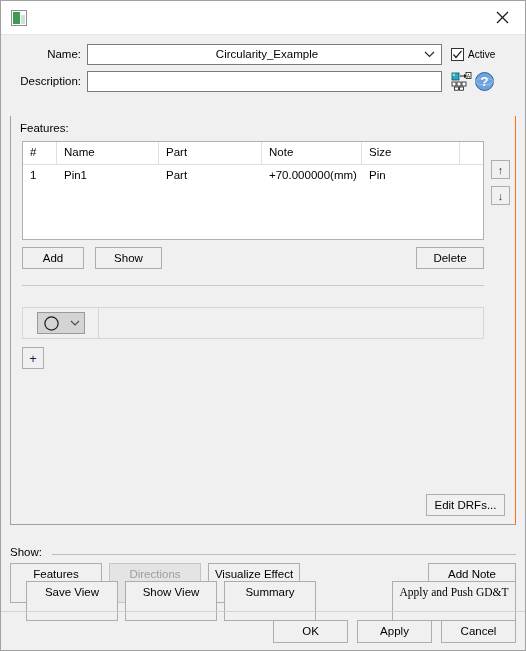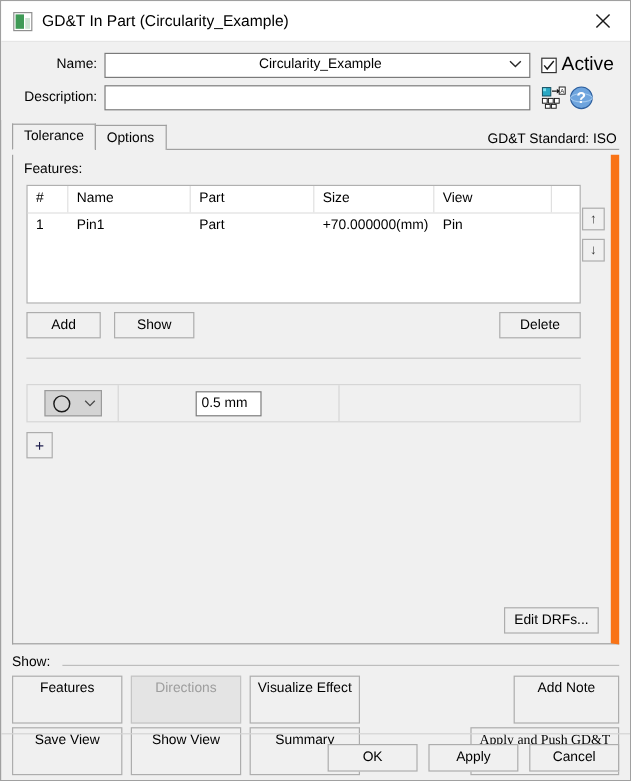--- a/index.html
+++ b/index.html
@@ -136,21 +136,21 @@
   .checkbox {
     width: 13px;
     height: 13px;
     box-sizing: border-box;
     border: 1px solid #333;
     background: #fff;
     position: relative;
     margin-right: 4px;
   }
   .checkbox svg { position: absolute; left: 0; top: 0; }
-  .active-label { font-size: 16px; }
+  .active-label { font-size: 10px; }
 
   .icon-btns {
     display: flex;
     align-items: center;
     margin-left: 8px;
     gap: 1px;
   }
   .icon-btn {
     width: 22px;
     height: 22px;
@@ -200,23 +200,23 @@
     margin-left: auto;
     font-size: 11.5px;
     padding-bottom: 3px;
     padding-right: 2px;
   }
 
   
   .tabpage {
     flex: 1 1 auto;
     position: relative;
-    margin: 4px 9px;
+    margin: 16px 9px;
     border-left: 1px solid #a0a0a0;
-    border-right: 7px solid #f97316;
+    border-right: 1px solid #f97316;
     border-bottom: 1px solid #a0a0a0;
     background: #f0f0f0;
     box-sizing: border-box;
     padding: 0;
     overflow: hidden;
   }
   .features-label {
     position: absolute;
     left: 9px;
     top: 6px;
@@ -425,21 +425,21 @@
     background: #bdbdbd;
   }
   .show-btns {
     position: absolute;
     left: 0;
     right: 0;
     top: 17px;
   }
   .sb { position: absolute; height: 40px; }
   .sb-r1 { top: 0; }
-  .sb-r2 { top: 43px; }
+  .sb-r2 { top: 18px; margin-left: 16px; }
   .sb-c1 { left: 0;   width: 92px; }
   .sb-c2 { left: 99px; width: 92px; }
   .sb-c3 { left: 198px; width: 92px; }
   .sb-cr { right: 0; }
   .sb-note  { width: 88px; }
   .sb-push  { width: 124px; font-family: Liberation Serif, serif; }
 
   
   .bottombar {
     flex: 0 0 auto;
@@ -458,21 +458,20 @@
   .bb-apply  { right: 93px; }
   .bb-cancel { right: 9px; margin-left: 23px; }
 </style>
 </head>
 <body>
 
 <div id="app">
 
   <div class="titlebar">
     <div class="title-icon"></div>
-    <div class="title-text">GD&amp;T In Part (Circularity_Example)</div>
     <div class="title-close">
       <svg width="13" height="13" viewBox="0 0 13 13">
         <line x1="1" y1="1" x2="12" y2="12" stroke="#1a1a1a" stroke-width="1.2"></line>
         <line x1="12" y1="1" x2="1" y2="12" stroke="#1a1a1a" stroke-width="1.2"></line>
       </svg>
     </div>
   </div>
 
   <div class="header-form">
     <div class="form-row">
@@ -518,37 +517,32 @@
           <svg width="21" height="21" viewBox="0 0 21 21">
             <circle cx="10.5" cy="10.5" r="9" fill="#6ea4dd" stroke="#2d5f9e" stroke-width="1"></circle>
             <ellipse cx="10.5" cy="10.5" rx="9" ry="3.4" fill="none" stroke="#9ec6ee" stroke-width="0.9"></ellipse>
             <text x="10.5" y="15" font-size="13" text-anchor="middle" fill="#ffffff" font-family="Liberation Sans, sans-serif" font-weight="bold">?</text>
           </svg>
         </div>
       </div>
     </div>
   </div>
 
-  <div class="tabstrip">
-    <div class="tab active">Tolerance</div>
-    <div class="tab">Options</div>
-    <div class="standard-label">GD&amp;T Standard: ISO</div>
-  </div>
 
   <div class="tabpage">
 
     <div class="features-label">Features:</div>
 
     <div class="grid">
       <div class="grid-head">
         <div class="cell c-num">#</div>
         <div class="cell c-name">Name</div>
         <div class="cell c-part">Part</div>
-        <div class="cell c-size">Size</div>
-        <div class="cell c-type">View</div>
+        <div class="cell c-size">Note</div>
+        <div class="cell c-type">Size</div>
         <div class="cell c-tail"></div>
       </div>
       <div class="grid-row">
         <div class="cell c-num">1</div>
         <div class="cell c-name">Pin1</div>
         <div class="cell c-part">Part</div>
         <div class="cell c-size">+70.000000(mm)</div>
         <div class="cell c-type">Pin</div>
         <div class="cell c-tail"></div>
       </div>
@@ -571,23 +565,20 @@
       <div class="fcf-cell fcf-sym">
         <div class="sym-combo">
           <svg width="17" height="17" viewBox="0 0 17 17">
             <circle cx="8.5" cy="8.5" r="6.6" fill="none" stroke="#1a1a1a" stroke-width="1.2"></circle>
           </svg>
           <svg width="10" height="6" viewBox="0 0 10 6">
             <polyline points="1,1 5,5 9,1" fill="none" stroke="#4a4a4a" stroke-width="1.1"></polyline>
           </svg>
         </div>
       </div>
-      <div class="fcf-cell fcf-tol">
-        <input class="tol-input" type="text" value="0.5 mm" style="">
-      </div>
       <div class="fcf-cell fcf-drf"></div>
     </div>
 
     <div class="btn-plus">+</div>
 
     <div class="btn btn-drf">Edit DRFs...</div>
   </div>
 
   <div class="show-group">
     <div class="show-legend">Show:</div>

